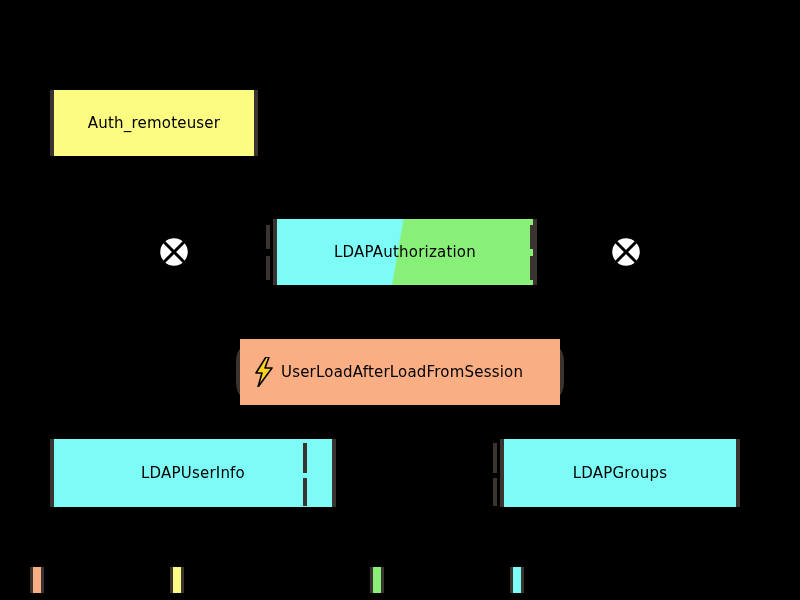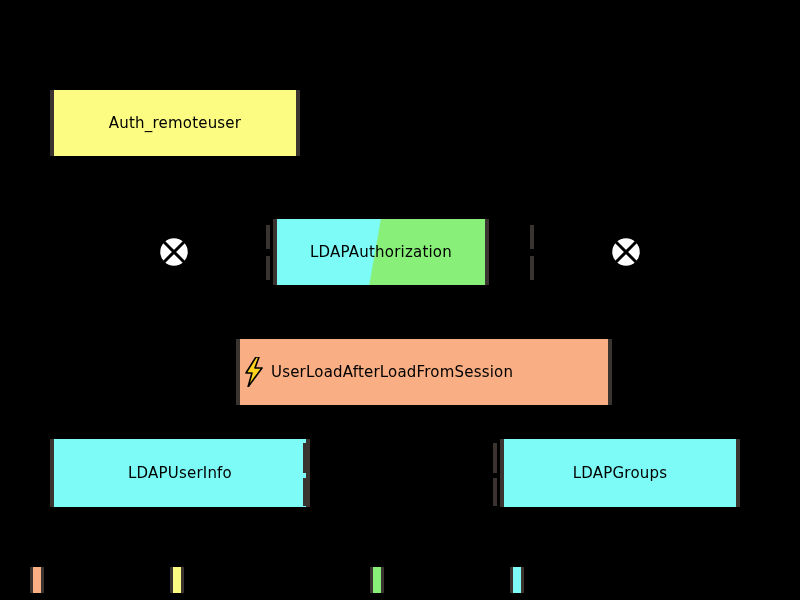--- a/index.html
+++ b/index.html
@@ -103,45 +103,45 @@
     color: #000000;
     font-size: 12px;
     white-space: nowrap;
   }
 </style>
 </head>
 <body>
 
 <div id="canvas">
 
-  <div class="node" style="left:50px; top:90px; width:250px; height:66px;">
+  <div class="node" style="left:50px; top:90px; width:208px; height:66px;">
     <span class="fill solid-yellow"></span>
     <span class="label">Auth_remoteuser</span>
   </div>
 
 
-  <div class="node" style="left:273px; top:219px; width:216px; height:66px;">
+  <div class="node" style="left:273px; top:219px; width:264px; height:66px;">
     <span class="fill split-cyan-green"></span>
     <span class="label">LDAPAuthorization</span>
   </div>
 
   <span class="side-stub" style="left:266px; top:225px; height:24px;"></span>
   <span class="side-stub" style="left:266px; top:256px; height:24px;"></span>
   <span class="side-stub" style="left:530px; top:225px; height:24px;"></span>
   <span class="side-stub" style="left:530px; top:256px; height:24px;"></span>
 
-  <div class="node" style="left:236px; top:339px; width:376px; height:66px; justify-content:flex-start; padding-left:4px;">
+  <div class="node" style="left:236px; top:339px; width:328px; height:66px; justify-content:flex-start; padding-left:14px;border-radius:22px;">
     <span class="fill solid-salmon"></span>
     <svg class="bolt" viewBox="0 0 20 30">
       <polygon points="12,0 2,16 8,16 4,30 18,11 11,11 15,0" fill="#ffd21e" stroke="#000000" stroke-width="1.6" stroke-linejoin="round"></polygon>
     </svg>
     <span class="label">UserLoadAfterLoadFromSession</span>
   </div>
 
-  <div class="node" style="left:50px; top:439px; width:260px; height:68px;">
+  <div class="node" style="left:50px; top:439px; width:286px; height:68px;">
     <span class="fill solid-cyan"></span>
     <span class="label">LDAPUserInfo</span>
   </div>
   <span class="side-stub" style="left:303px; top:443px; height:30px;"></span>
   <span class="side-stub" style="left:303px; top:478px; height:28px;"></span>
 
   <div class="node" style="left:500px; top:439px; width:240px; height:68px;">
     <span class="fill solid-cyan"></span>
     <span class="label">LDAPGroups</span>
   </div>

